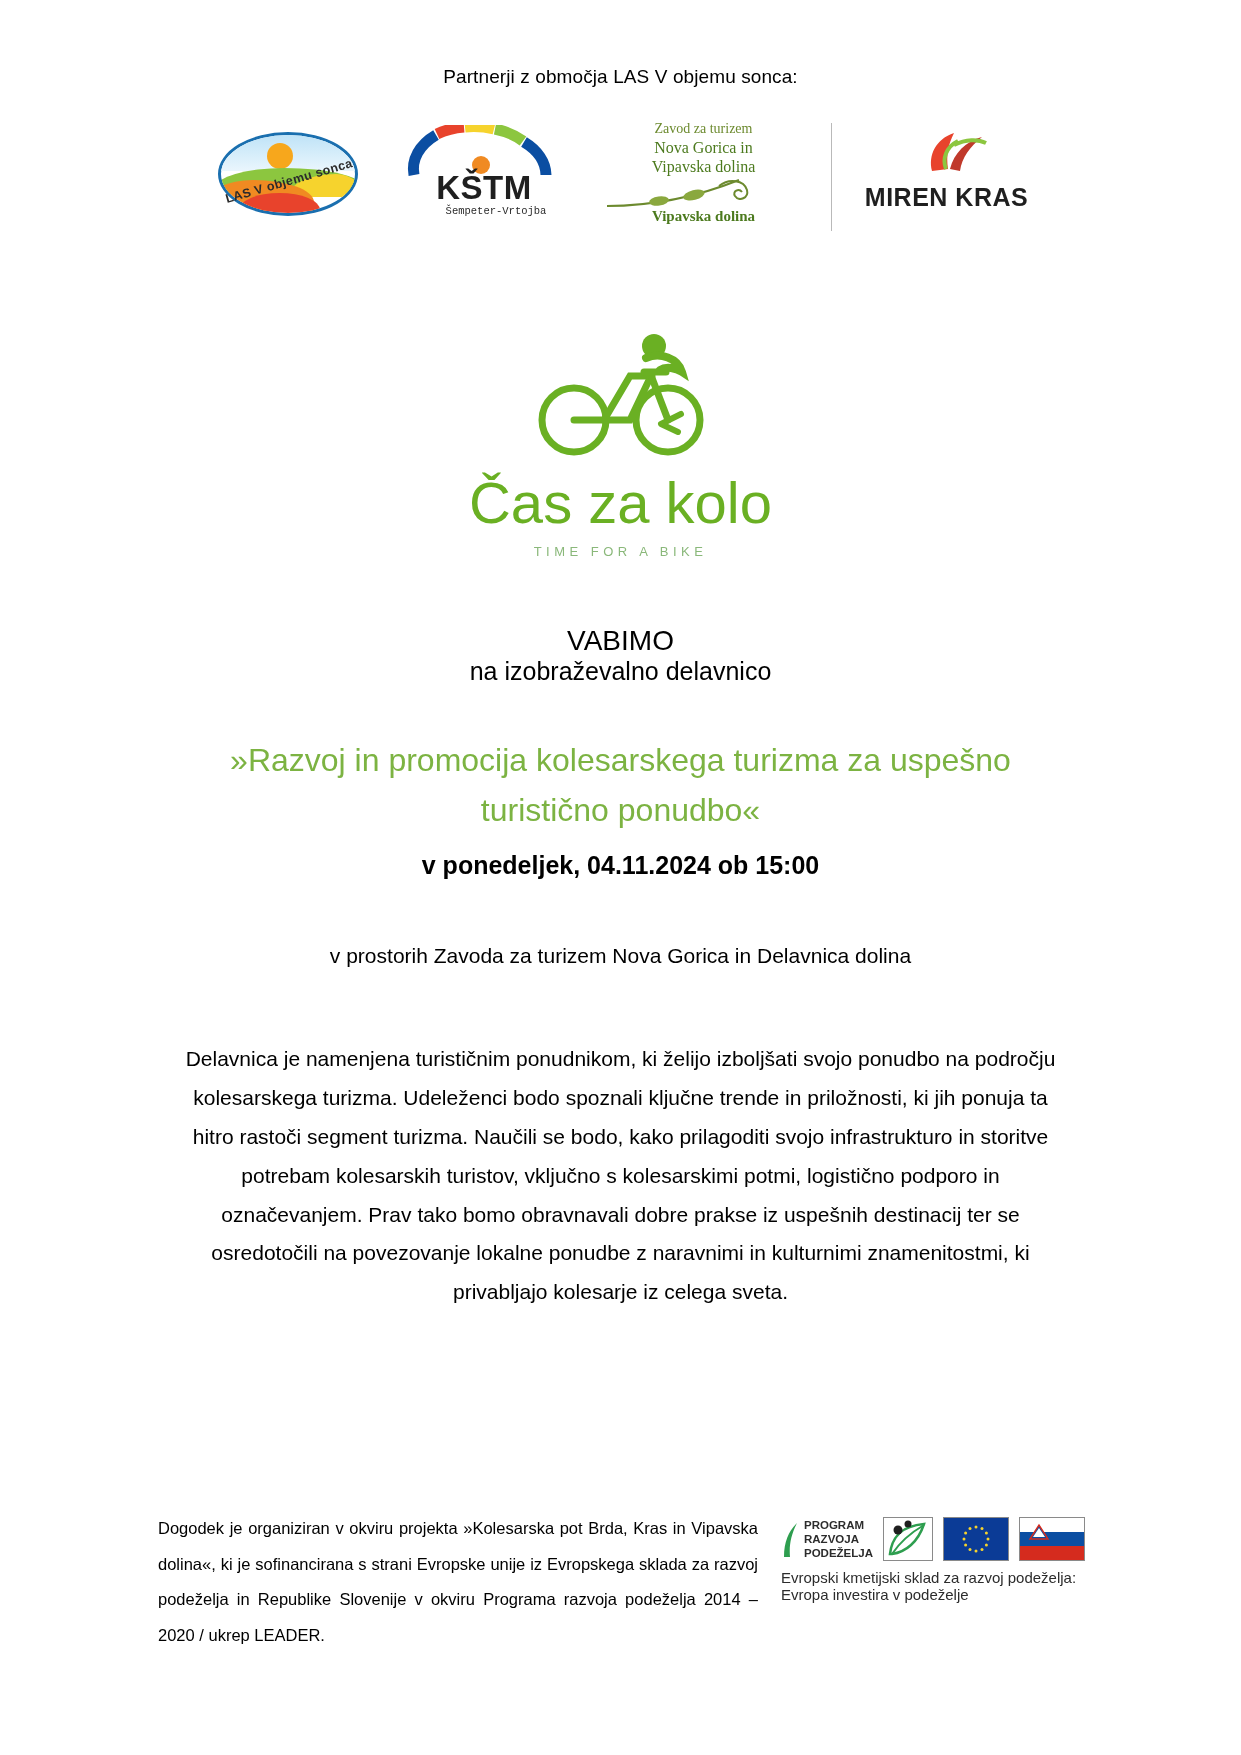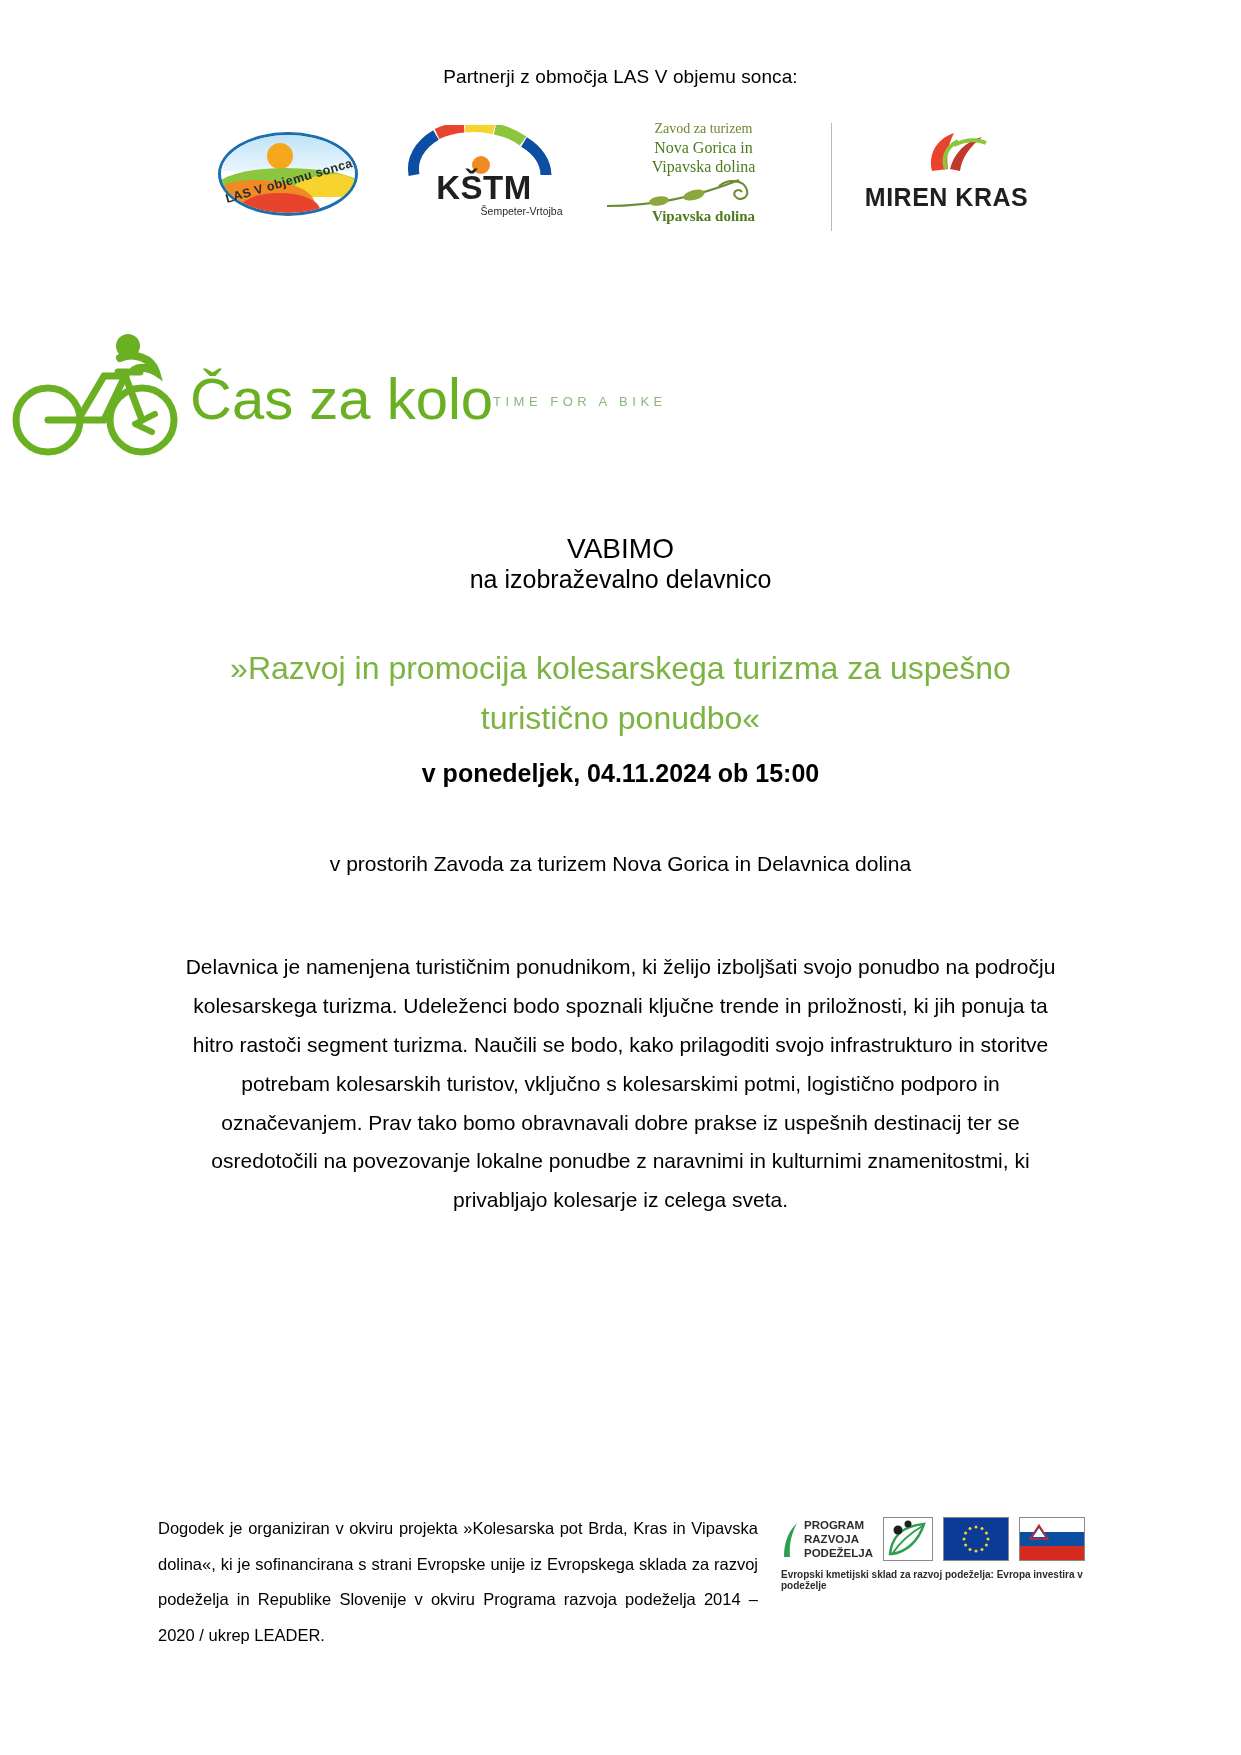--- a/index.html
+++ b/index.html
@@ -113,22 +113,22 @@
     margin-left: 28px;
   }
   .kstm-arcs { position: absolute; left: 8px; top: 0; width: 150px; height: 54px; }
   .kstm-word {
     position: absolute; left: 4px; top: 44px; width: 165px;
     text-align: center;
     font-size: 33px; font-weight: bold; letter-spacing: 0.5px;
     color: #1f1f1f;
   }
   .kstm-sub {
-    position: absolute; left: 0; top: 80px; width: 165px;
-    text-align: right; font-size: 10.5px; color: #2b2b2b;
+    position: absolute; left: 16px; top: 80px; width: 165px;
+    text-align: center; font-size: 10.5px; color: #2b2b2b; font-family: Liberation Mono, monospace;
   }
 
   
   .ztnv-logo {
     width: 210px; height: 120px; position: relative; margin-left: 36px; font-family: Liberation Serif, serif;
   }
   .ztnv-line1 { text-align: center; font-size: 14px; color: #6c8a2e; margin-top: 4px;}
   .ztnv-line2 { text-align: center; font-size: 16px; color: #4c7a1e; margin-top: 2px; font-weight: 500;}
   .ztnv-line3 { text-align: center; font-size: 16px; color: #4c7a1e; margin-top: 1px; font-weight: 500;}
   .ztnv-swirl { position: relative; height: 34px; }
@@ -157,21 +157,21 @@
   }
   .ztkms-sub {
     text-align: center; font-size: 27px; font-weight: bold; color: #f5a623;
     letter-spacing: 6px; margin-top: 2px;
   }
 
   
   .bike-block {
     margin-top: 86px;
     display: flex;
-    flex-direction: row;
+    flex-direction: column;
     align-items: center;
     text-align: right;
   }
   .bike-title {
     font-size: 58px;
     color: #6ab023;
     font-weight: 400;
     letter-spacing: 0px;
     margin-top: 2px;
   }
@@ -262,25 +262,24 @@
   .eu-flag { background: #0b3b96; }
   .eu-stars {
     position: absolute; left: 50%; top: 50%; transform: translate(-50%,-50%);
     width: 30px; height: 30px;
   }
   .leaf-box {
     width: 50px; height: 44px; border: 1px solid #8a8a8a; box-sizing: border-box;
     position: relative; background: #fff; overflow: hidden;
   }
   .footer-caption {
-    font-size: 10px;
+    font-size: 15px;
     color: #2c2c2c;
     margin-top: 8px;
     text-align: left;
-    font-weight: bold;
   }
   .si-red { position: absolute; left:0; bottom:0; width:100%; height:33.3%; background:#d52b1e;}
   .si-blue { position: absolute; left:0; top:33.3%; width:100%; height:33.4%; background:#0b4ea2;}
   .si-white { position: absolute; left:0; top:0; width:100%; height:33.3%; background:#fff;}
 </style>
 </head>
 <body>
 
 <div class="page">
 

